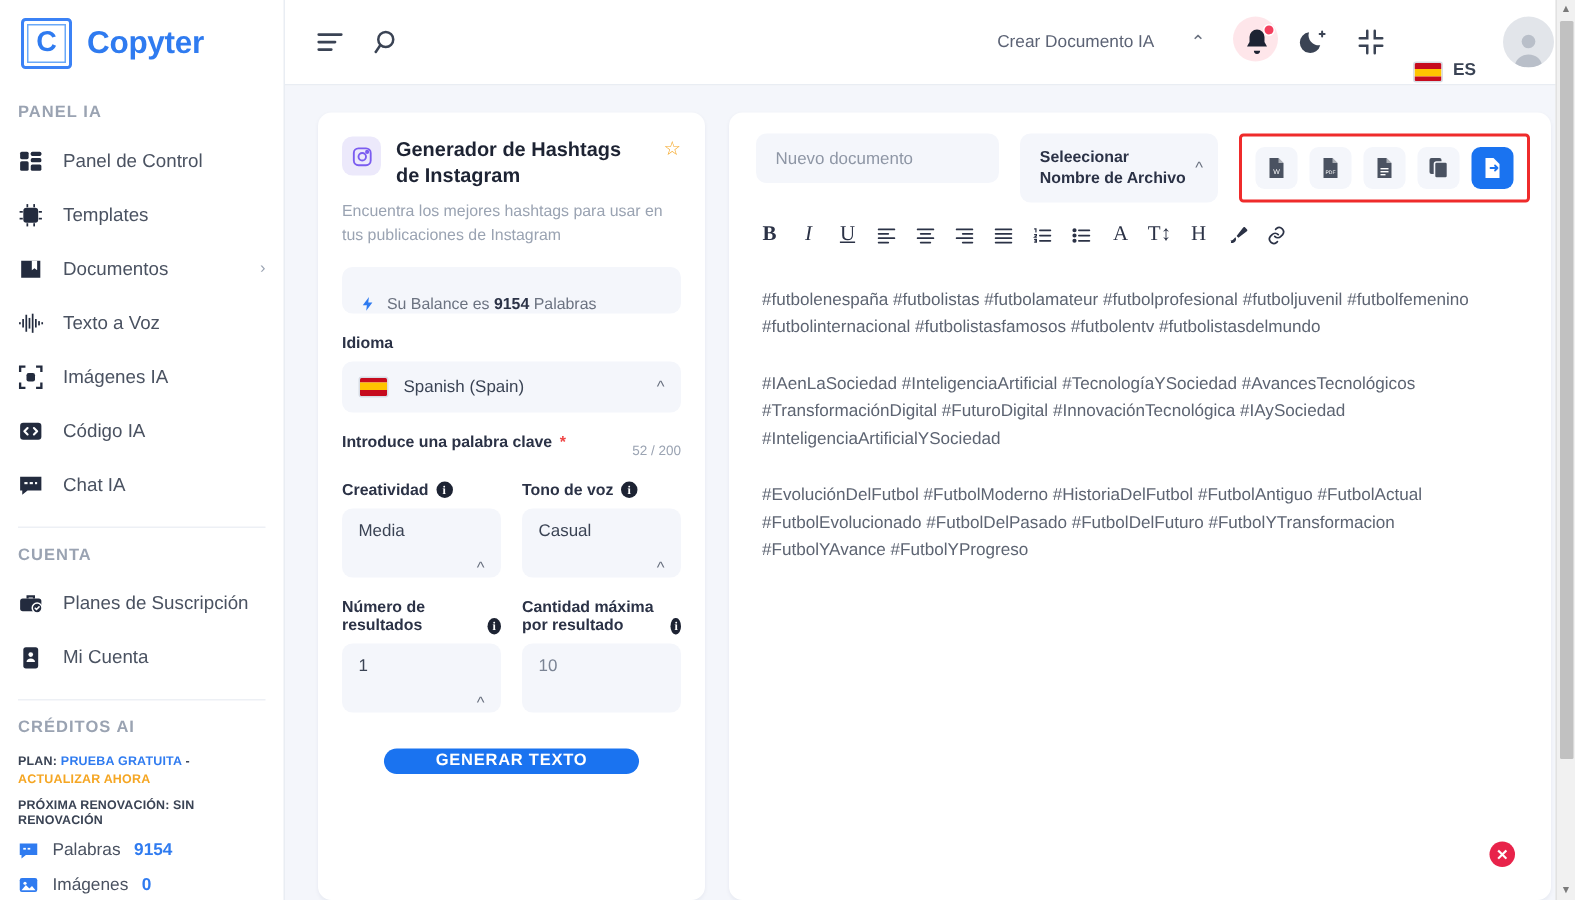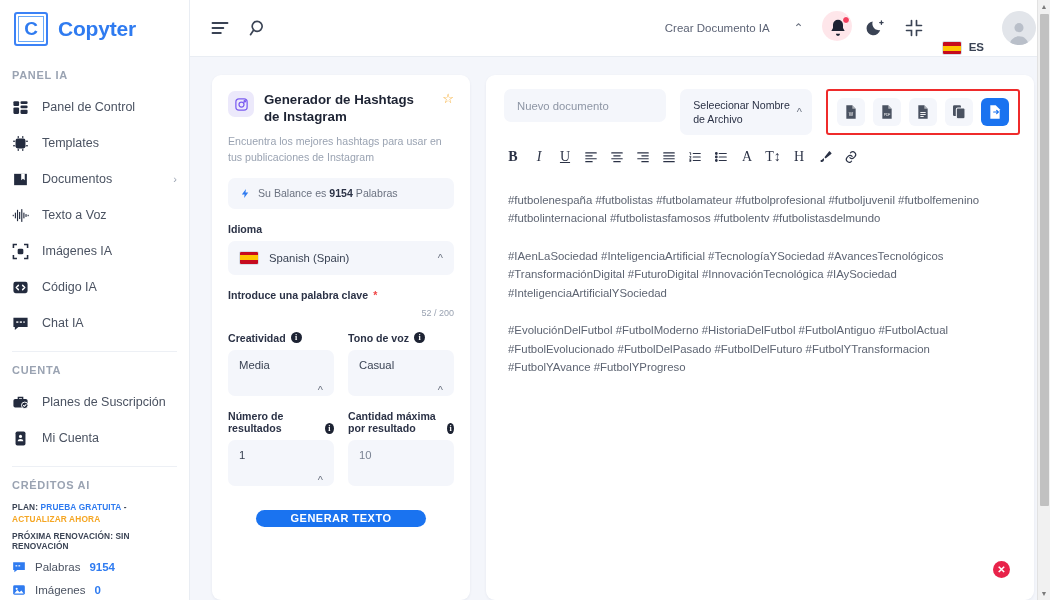--- a/index.html
+++ b/index.html
@@ -91,21 +91,21 @@
   .ig-badge {
     width:26px; height:26px; flex:0 0 26px; border-radius:7px; background:#ece9fb;
     display:flex; align-items:center; justify-content:center; color:#7b5cf0;
   }
   .ig-badge svg { width:15px; height:15px; }
   .fc-title { font-size:13.3px; font-weight:700; color:#1d2333; line-height:1.28; flex:1; }
   .star { color:#f5a623; font-size:13px; line-height:1; padding-top:1px; cursor:pointer; }
   .fc-desc { font-size:10.6px; color:#9aa3b2; line-height:1.5; padding: 9px 0 0 0; }
   .balance {
     margin-top:12px; background:#f4f6fb; border-radius:7px; height:31px;
-    display:flex; align-items:center; gap:7px; padding: 0 12px;
+    display:flex; align-items:flex-end; gap:7px; padding: 0 12px;
   }
   .bolt { color:#2f7bf0; width:11px; height:13px; flex:0 0 11px; }
   .bolt svg { width:100%; height:100%; display:block; }
   .balance-txt { font-size:10.6px; color:#6b7280; }
   .balance-txt b { color:#2b3246; }
 
   .f-label { font-size:10.6px; font-weight:700; color:#2b3246; margin: 14px 0 6px 0; display:flex; align-items:center; gap:5px; }
   .req { color:#ef4444; }
   .i-ico {
     width:11px; height:11px; border-radius:50%; background:#1d2333; color:#fff;
@@ -143,21 +143,21 @@
   }
   .ed-top { display:flex; align-items:flex-start; gap:14px; padding: 14px 14px 0 18px; }
   .doc-name {
     width:185px; height:33px; background:#f4f6fb; border-radius:7px;
     display:flex; align-items:center; padding: 0 13px; font-size:11.3px; color:#8e96a5; cursor:text;
   }
   .file-select {
     width:150px; min-height:46px; background:#f4f6fb; border-radius:7px;
     display:flex; align-items:center; padding: 0 10px 0 13px; gap:6px; cursor:pointer;
   }
-  .file-select .fs-txt { font-size:10.6px; font-weight:400; color:#2b3246; line-height:1.35; flex:1; }
+  .file-select .fs-txt { font-size:10.6px; font-weight:700; color:#2b3246; line-height:1.35; flex:1; }
   .file-select .chev { color:#6b7280; font-size:11px; }
   .exp-group {
     margin-left:auto; display:flex; align-items:center; gap:8px;
     border:2px solid #ef2b2b; border-radius:3px; padding:7px 9px;
   }
   .exp-btn {
     width:28px; height:28px; border-radius:6px; background:#f4f6fb;
     display:flex; align-items:center; justify-content:center; cursor:pointer; color:#4a5261;
   }
   .exp-btn svg { width:16px; height:16px; display:block; }
@@ -440,21 +440,21 @@
             </span>
           <span class="val">Spanish (Spain)</span>
           <span class="chev">^</span>
         </div>
 
         <div class="label-row">
           <div class="f-label">
             <span>Introduce una palabra clave</span>
               <span class="req">*</span>
           </div>
-          <div class="counter" style="margin-top:31px">52 / 200</div>
+          <div class="counter" style="margin-top:18px">52 / 200</div>
         </div>
 
         <div class="row2">
           <div>
             <div class="f-label">
               <span>Creatividad</span>
               <span class="i-ico">i</span>
             </div>
             <div class="select tall">
               <span class="val">Media</span>

